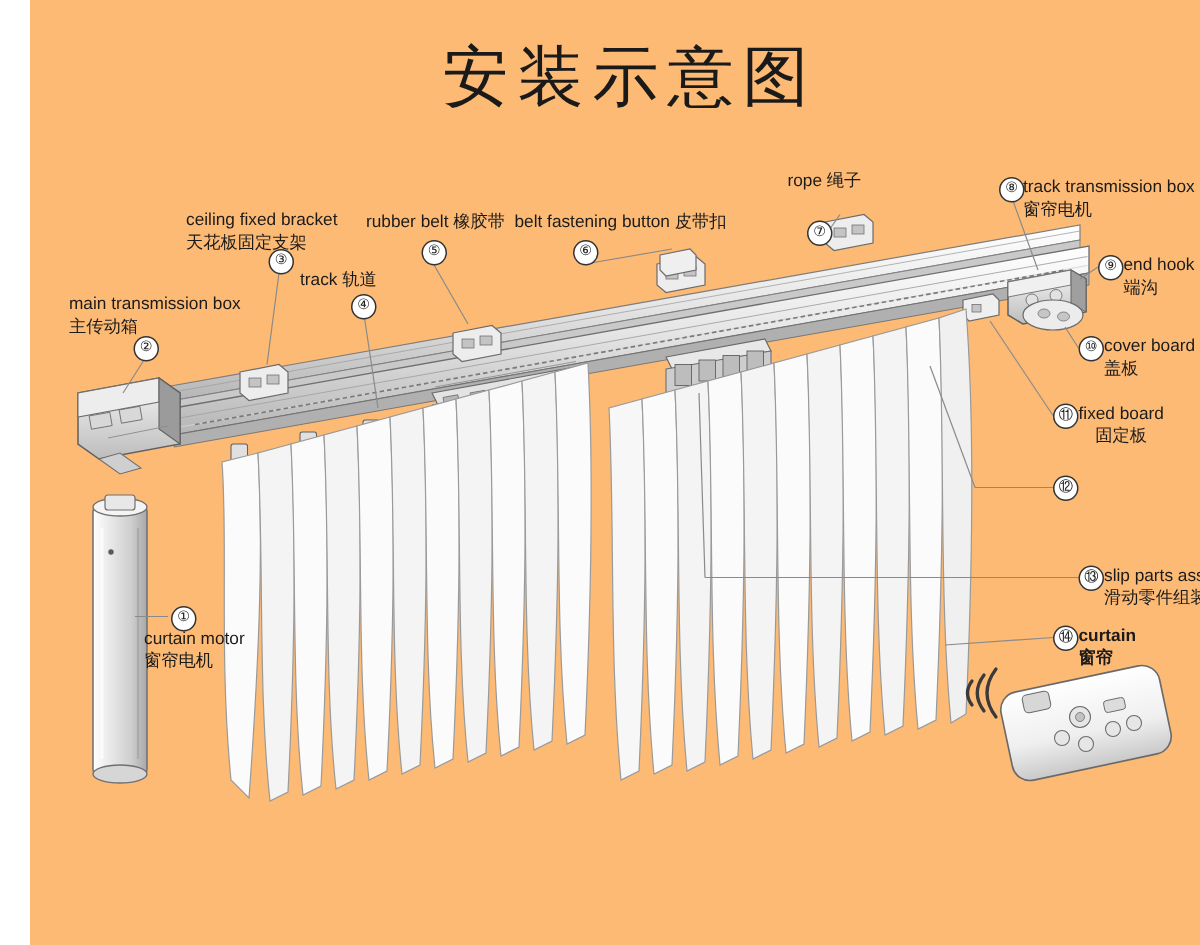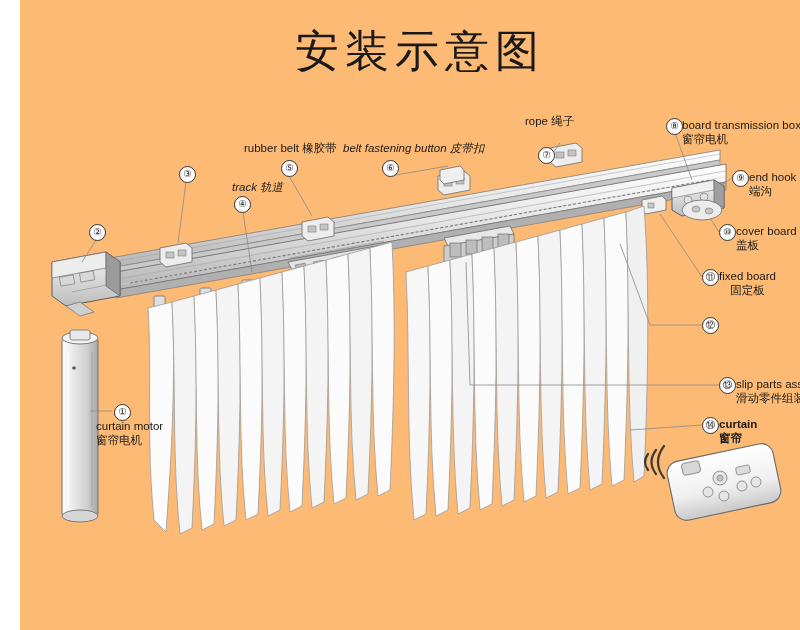--- a/index.html
+++ b/index.html
@@ -304,46 +304,54 @@
       <line x1="682" y1="325" x2="630" y2="325"></line>
       <line x1="630" y1="325" x2="600" y2="244"></line>
 
       <line x1="699" y1="385" x2="450" y2="385"></line>
       <line x1="450" y1="385" x2="446" y2="262"></line>
 
       <line x1="682" y1="425" x2="610" y2="430"></line>
     </g>
   </svg>
 
+  <div class="lbl" style="left:26px; top:196px;">
+    <span class="en">main transmission box</span>
+    <span class="zh">主传动箱</span>
+  </div>
   <div class="num" style="left:69px; top:224px;">②</div>
 
+  <div class="lbl" style="left:104px; top:140px;">
+    <span class="en">ceiling fixed bracket</span>
+    <span class="zh">天花板固定支架</span>
+  </div>
   <div class="num" style="left:159px; top:166px;">③</div>
 
-  <div class="lbl" style="left:212px; top:180px;font-style:italic;">
+  <div class="lbl" style="left:180px; top:180px;">
     <span class="en">track  轨道</span>
   </div>
   <div class="num" style="left:214px; top:196px;">④</div>
 
   <div class="lbl" style="left:224px; top:141px;">
     <span class="en">rubber belt  橡胶带</span>
   </div>
   <div class="num" style="left:261px; top:160px;">⑤</div>
 
-  <div class="lbl" style="left:323px; top:141px;font-style:italic;">
+  <div class="lbl" style="left:323px; top:141px;">
     <span class="en">belt fastening button  皮带扣</span>
   </div>
   <div class="num" style="left:362px; top:160px;">⑥</div>
 
   <div class="lbl" style="left:505px; top:114px;">
     <span class="en">rope  绳子</span>
   </div>
   <div class="num" style="left:518px; top:147px;">⑦</div>
 
   <div class="lbl" style="left:662px; top:118px;">
-    <span class="en">board transmission box</span>
+    <span class="en">track transmission box</span>
     <span class="zh">窗帘电机</span>
   </div>
   <div class="num" style="left:646px; top:118px;">⑧</div>
 
   <div class="lbl" style="left:729px; top:170px;">
     <span class="en">end hook</span>
     <span class="zh">端沟</span>
   </div>
   <div class="num" style="left:712px; top:170px;">⑨</div>
 

